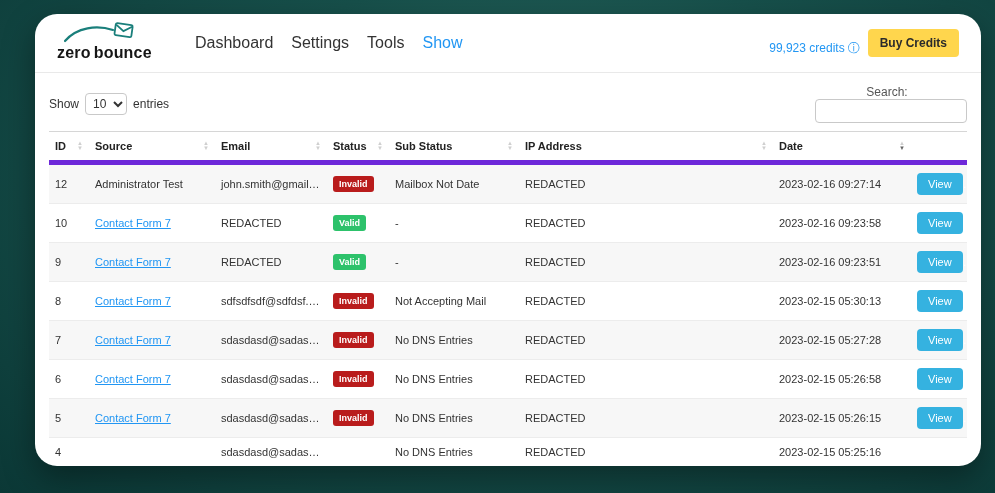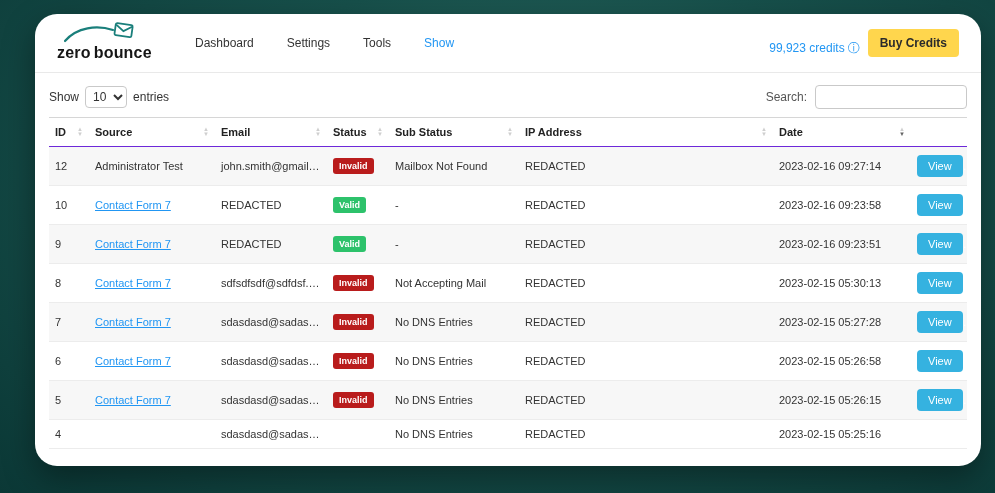--- a/index.html
+++ b/index.html
@@ -12,37 +12,37 @@
     position:absolute;left:35px;top:14px;width:946px;height:452px;
     background:#ffffff;border-radius:22px;box-shadow:0 12px 32px rgba(0,0,0,.38);
     display:flex;flex-direction:column;overflow:hidden;
   }
   
   .topbar{display:flex;align-items:center;gap:26px;padding:0 22px;height:58px;border-bottom:1px solid #e9e9e9;flex:0 0 auto;}
   .logo{position:relative;width:112px;height:44px;flex:0 0 auto;cursor:pointer;}
   .logo-swoosh{position:absolute;top:0;left:6px;}
   .logo-text{position:absolute;bottom:3px;left:0;font-size:16px;font-weight:bold;color:#161616;letter-spacing:.2px;white-space:nowrap;}
   .logo-text .sp{display:inline-block;width:3px;}
-  .nav{display:flex;gap:33px;font-size:12px;color:#333;}
+  .nav{display:flex;gap:18px;font-size:16px;color:#333;}
   .nav-item{cursor:pointer;}
   .nav-item.active{color:#2196f3;}
   .topbar-right{margin-left:auto;display:flex;align-items:flex-end;gap:8px;}
   .credits{color:#2196f3;font-size:12px;}
   .info-icon{color:#2196f3;font-size:12px;margin-left:3px;cursor:pointer;}
   .buy-btn{background:#ffd64d;color:#2b2b2b;border:none;border-radius:4px;padding:7px 12px;font-size:12px;font-weight:bold;cursor:pointer;}
   
   .controls{display:flex;justify-content:space-between;align-items:center;padding:12px 14px 8px;font-size:12px;color:#333;flex:0 0 auto;}
   .show-wrap,.search-wrap{display:flex;align-items:center;}
   .show-select{margin:0 6px;font-size:12px;border:1px solid #c9c9c9;border-radius:4px;padding:2px 3px;color:#333;background:#fff;}
-  .search-wrap{color:#555;}
+  .search-wrap{color:#555;flex-direction:column;}
   .search-input{margin-left:8px;width:152px;height:24px;border:1px solid #c9c9c9;border-radius:4px;padding:0 6px;font-size:12px;box-sizing:border-box;}
   
   .table-wrap{padding:0 14px;flex:0 0 auto;}
   table{width:100%;border-collapse:collapse;table-layout:fixed;font-size:11px;color:#333;}
-  thead th{font-weight:bold;text-align:left;padding:8px 6px;border-top:1px solid #d6d6d6;border-bottom:1px solid #6d28d9;font-size:11px;color:#222;cursor:pointer;}
+  thead th{font-weight:bold;text-align:left;padding:8px 6px;border-top:1px solid #d6d6d6;border-bottom:5px solid #6d28d9;font-size:11px;color:#222;cursor:pointer;}
   .th-inner{display:flex;align-items:center;justify-content:space-between;}
   .sort-icon{display:inline-flex;flex-direction:column;line-height:5px;font-size:6px;color:#cfcfcf;margin-left:6px;}
   .arr-up::before{content:"▲";}
   .arr-down::before{content:"▼";}
   .sort-icon.sorted-desc .arr-down::before{color:#666;}
   tbody td{padding:8px 6px;border-bottom:1px solid #ececec;white-space:nowrap;overflow:hidden;text-overflow:ellipsis;}
   tbody tr:nth-child(odd){background:#f7f7f7;}
   .badge{display:inline-block;padding:3px 6px;border-radius:3px;color:#fff;font-size:9px;font-weight:bold;}
   .badge.valid{background:#2dc26b;}
   .badge.invalid{background:#b91c1c;}
@@ -173,21 +173,21 @@
               </div>
             </th>
           </tr>
       </thead>
       <tbody>
           <tr>
             <td>12</td>
             <td><span class="source-text">Administrator Test</span></td>
             <td>john.smith@gmail.com</td>
             <td><span class="badge invalid">Invalid</span></td>
-            <td>Mailbox Not Found</td>
+            <td>Mailbox Not Date</td>
             <td>REDACTED</td>
             <td>2023-02-16 09:27:14</td>
             <td class="action-cell"><button class="view-btn">View</button></td>
           </tr>
           <tr>
             <td>10</td>
             <td><span class="source-link">Contact Form 7</span></td>
             <td>REDACTED</td>
             <td><span class="badge valid">Valid</span></td>
             <td>-</td>

